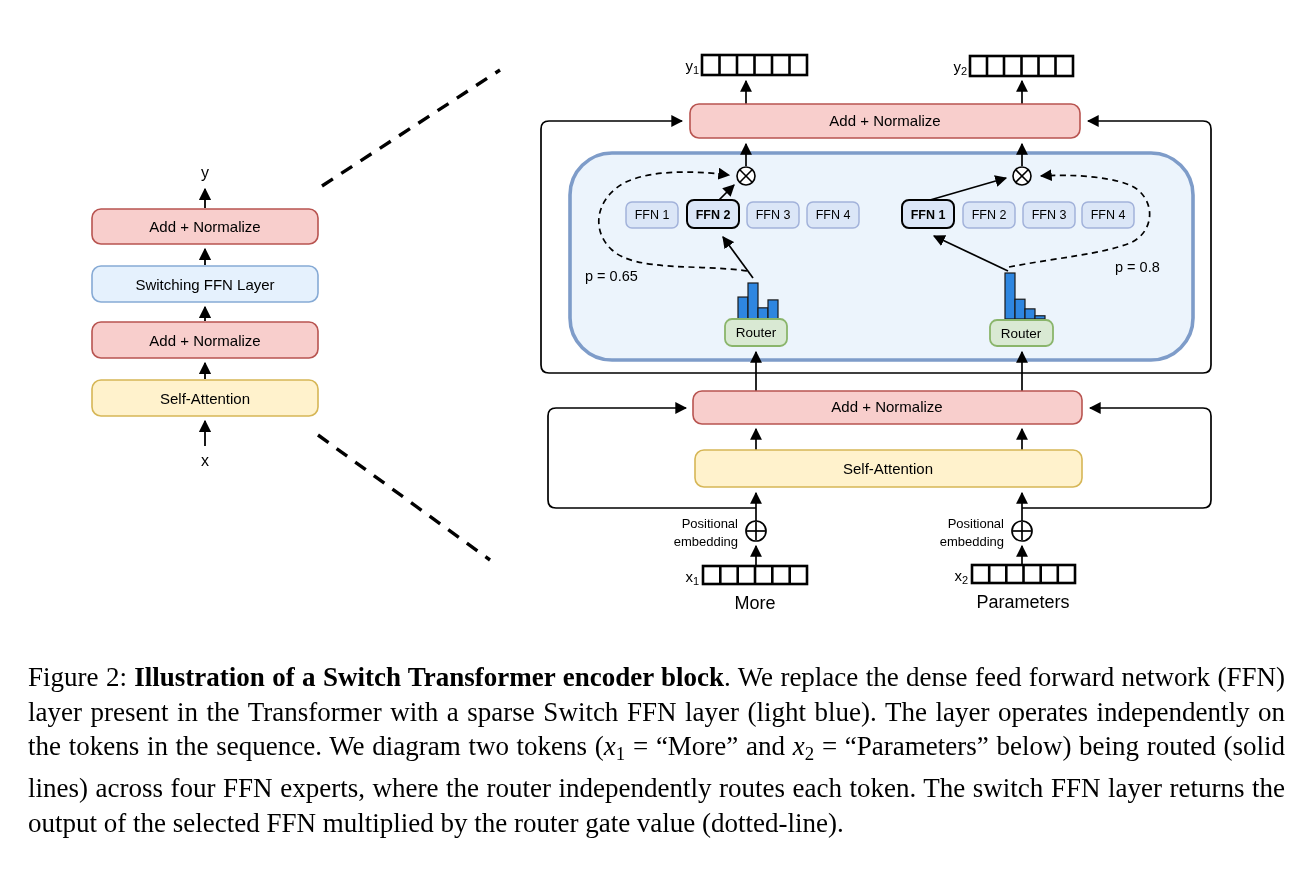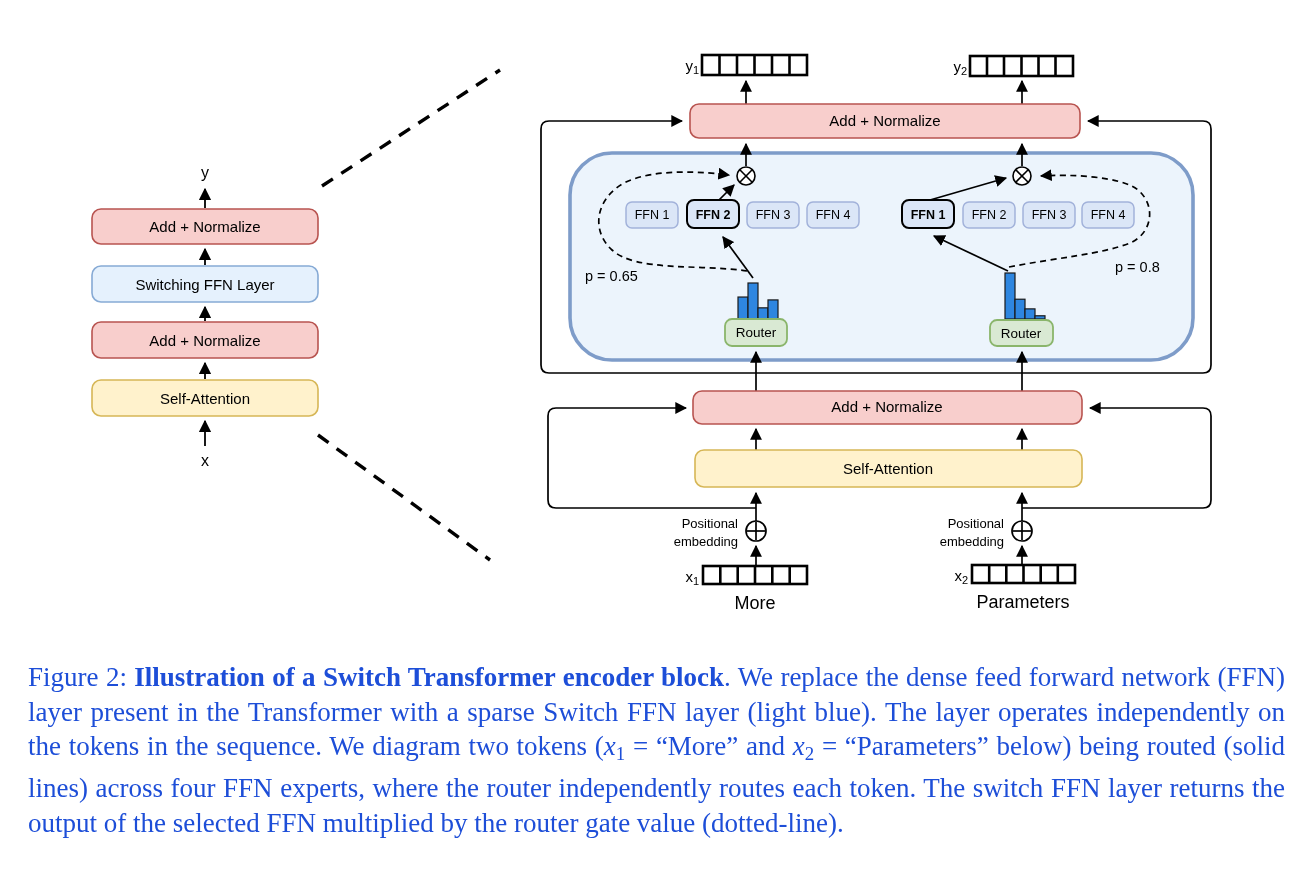--- a/index.html
+++ b/index.html
@@ -11,21 +11,21 @@
   .ffnlbl-sel{font-size:12.5px;font-weight:bold;}
   .routerlbl{font-size:13.5px;}
   .toklbl{font-size:15px;}
   .toksub{font-size:11px;}
   .plbl{font-size:14.5px;}
   .poslbl{font-size:13px;}
   .wordlbl{font-size:18px;}
   .xylbl{font-size:16px;}
   .caption{width:1257px;margin:16px 0 12px 28px;
     font-family:"Liberation Serif","DejaVu Serif",serif;
-    font-size:27px;line-height:34.5px;color:#1d4ed8;text-align:justify;}
+    font-size:27px;line-height:34.5px;color:#000000;text-align:justify;}
   .seg-bold{font-weight:bold;}
   .seg-math{font-style:italic;}
   .seg-sub{font-size:0.70em;vertical-align:-0.25em;}
 </style>
 </head>
 <body>
 
 <div class="fig-wrap">
 <svg width="1313" height="640" viewBox="0 0 1313 640">
   <defs>

